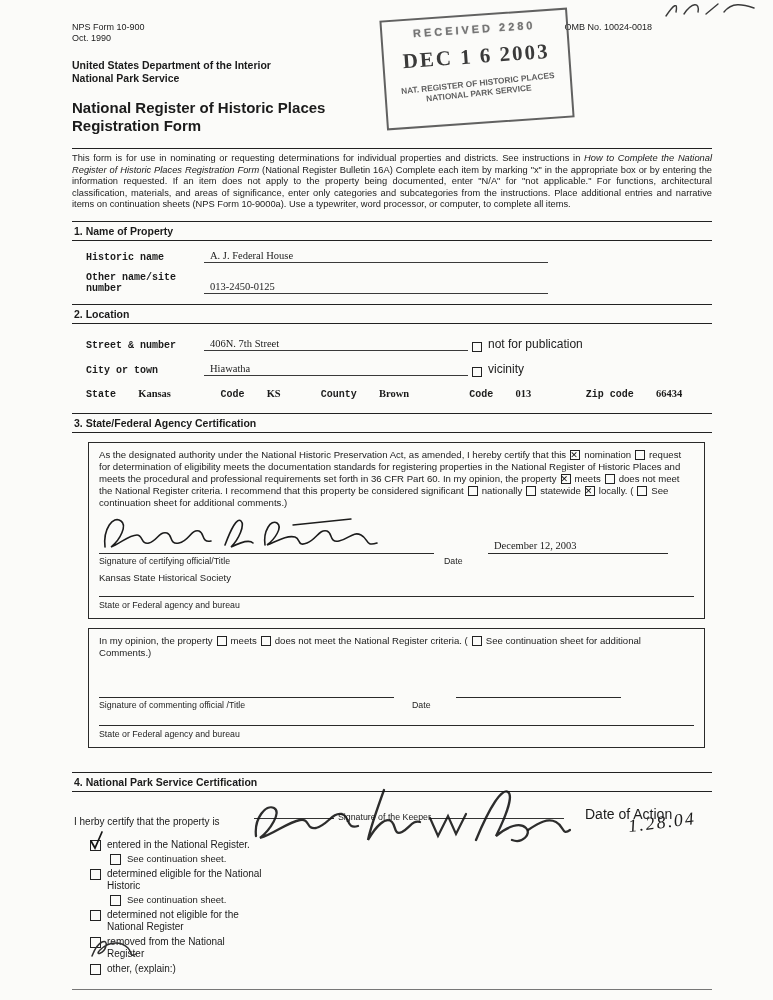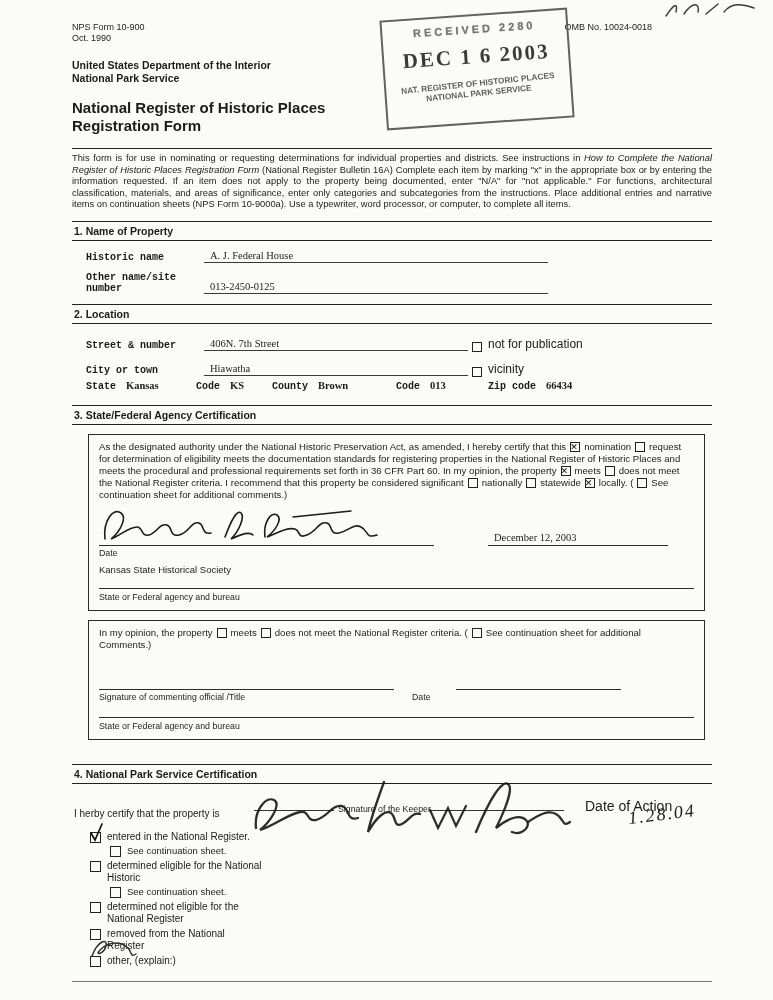--- a/index.html
+++ b/index.html
@@ -39,21 +39,21 @@
   .flabel{font-weight:bold;display:inline-block;font-family:Liberation Mono, monospace;}
   .w118{width:118px;}
   .fvalue{font-family:"Liberation Serif",serif;font-size:10.5px;display:inline-block;
           border-bottom:1px solid #3a3a3a;padding:0 0 1px 6px;}
   .noline{border-bottom:none;font-weight:bold;}
   .cb{display:inline-block;width:8px;height:8px;border:1px solid #222;margin:0 4px -1px 4px;
       position:relative;flex:none;vertical-align:-1px;}
   .cb.checked::after{content:"\2715";position:absolute;left:-1px;top:-2px;font-size:9px;color:#111;}
   .cb-label{font-size:12px;margin-left:2px;}
 
-  .staterow{display:flex;align-items:flex-end;margin-top:4px;}
+  .staterow{display:flex;align-items:flex-end;margin-top:12px;justify-content:space-between;}
   .staterow .flabel{margin-right:4px;}
   .staterow .fvalue{margin-right:12px;}
 
   
   .cert-box{border:1.5px solid #2a2a2a;margin:9px 0 0 16px;width:595px;padding:6px 10px 8px;}
   .cert-text{font-size:9.6px;line-height:12px;margin:0;}
   .sigzone{display:flex;margin-top:2px;gap:44px;}
   .sig-left{width:335px;border-bottom:1px solid #2a2a2a;height:42px;position:relative;}
   .sig-left.short{height:24px;width:295px;}
   .sig-right{width:180px;margin-left:10px;border-bottom:1px solid #2a2a2a;display:flex;align-items:flex-end;}
@@ -182,20 +182,21 @@
             <path d="M130 40 C136 24 142 12 146 16 C150 20 144 34 136 42 C144 38 154 34 158 38" fill="none" stroke="#1c1c1c" stroke-width="1.6" stroke-linecap="round"></path>
             <path d="M170 40 C168 26 176 14 182 18 C188 22 180 34 172 40 C182 36 192 30 200 32 C206 34 202 42 212 38 C222 34 224 24 232 26 C238 28 234 38 244 36 C254 34 258 26 266 30 C274 34 270 42 282 38" fill="none" stroke="#1c1c1c" stroke-width="1.6" stroke-linecap="round"></path>
             <path d="M198 20 L256 14" fill="none" stroke="#1c1c1c" stroke-width="1.4" stroke-linecap="round"></path>
           </svg>
         </div>
         <div class="sig-right">
           <span class="fvalue">December 12, 2003</span>
         </div>
       </div>
       <div class="labrow">
+        <span class="smalllab first">Signature of certifying official/Title</span>
         <span class="smalllab">Date</span>
       </div>
       <div class="orgline">Kansas State Historical Society</div>
       <div class="inner-rule"></div>
       <div class="smalllab agency">State or Federal agency and bureau</div>
     </div>
 
     <div class="cert-box box2">
       <p class="cert-text"><span>In my opinion, the property</span><span class="cb"></span><span>meets</span><span class="cb"></span><span>does not meet the National Register criteria.  (</span><span class="cb"></span><span>See continuation sheet for additional Comments.)</span></p>
 

